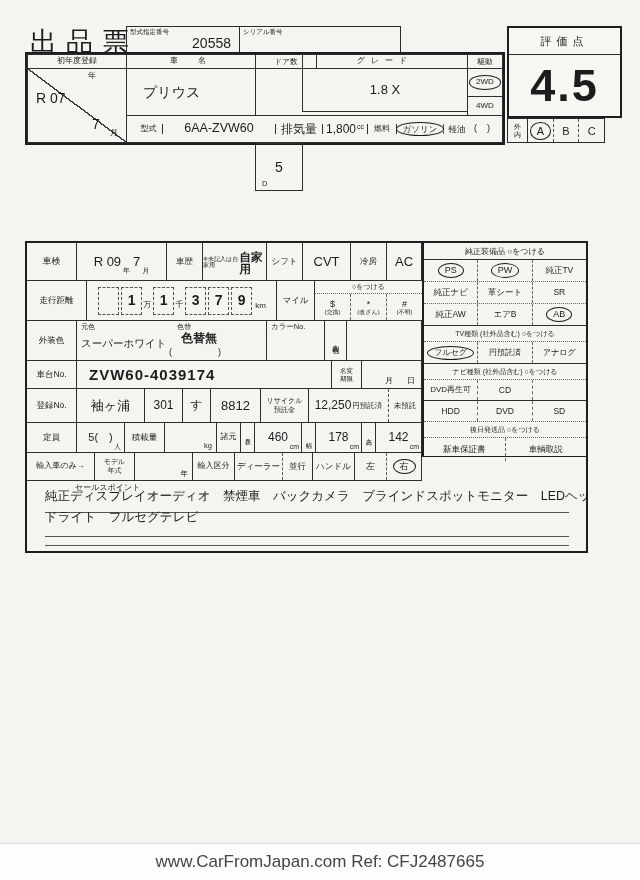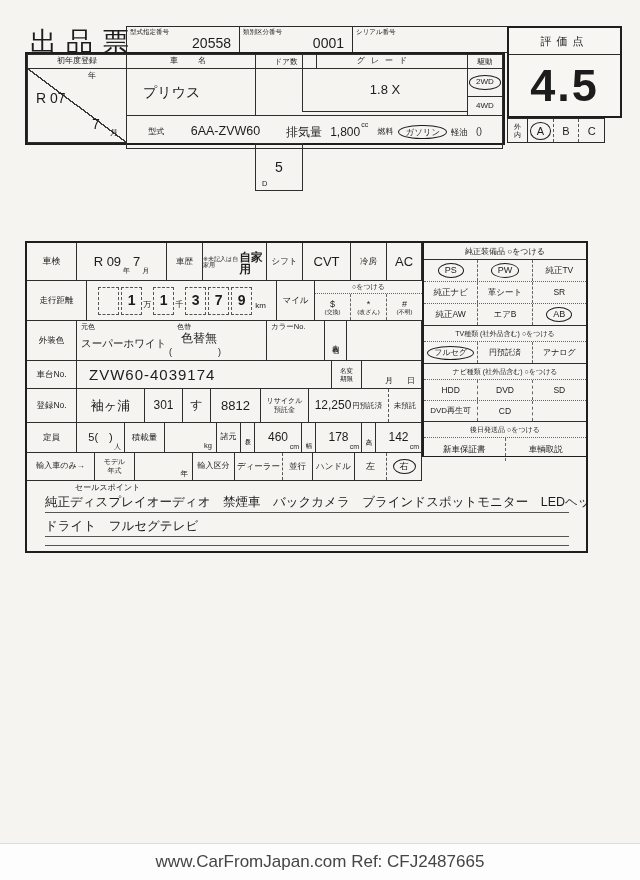--- a/index.html
+++ b/index.html
@@ -5,21 +5,21 @@
   html,body{margin:0;padding:0}
   body{width:640px;height:880px;position:relative;background:#e9e8e6;
        font-family:"Liberation Sans","DejaVu Sans",sans-serif;color:#1c1c1c;
        -webkit-font-smoothing:antialiased}
   #sheet{position:absolute;left:0;top:0;width:640px;height:843px;background:#f5f4f1;overflow:hidden}
   .abs{position:absolute;box-sizing:border-box}
   .vc{position:absolute;box-sizing:border-box;border:1px solid #2e2e2e;
       display:flex;align-items:center;justify-content:center;text-align:center;line-height:1.05}
   .rel{position:relative}
   .lb{color:#222}
-  .bold{font-weight:normal}
+  .bold{font-weight:bold}
   .circ{position:relative;display:inline-block;padding:0 2px}
   .circ::after{content:'';position:absolute;left:-5px;top:-3px;right:-5px;bottom:-3px;
       border:1.7px solid #1a1a1a;border-radius:50%}
   .vert{writing-mode:vertical-rl;letter-spacing:1px}
   .dbox{width:19px;height:26px;border:1.4px dashed #555;display:flex;align-items:center;
       justify-content:center;font-size:14px;font-weight:bold;margin:0 1px}
   .row{position:absolute;display:flex;box-sizing:border-box;left:0;width:395px;border-bottom:1.4px solid #2e2e2e}
   .c{box-sizing:border-box;border-right:1.4px solid #2e2e2e;display:flex;align-items:center;
      justify-content:center;line-height:1.05;height:100%}
   .eq-row{display:flex;box-sizing:border-box}
@@ -34,24 +34,20 @@
 
 <div id="sheet">
 
   <div class="abs" style="left:30px;top:24px;font-size:27px;font-weight:normal;letter-spacing:9px">出品票</div>
 
   <div class="abs" style="left:126px;top:26px;height:27px;display:flex">
     <div class="rel" style="width:112px;border:1.7px solid #2a2a2a">
       <div class="abs lb" style="left:3px;top:1px;font-size:6.5px">型式指定番号</div>
       <div class="abs" style="left:0;right:8px;top:8px;text-align:right;font-size:14px">20558</div>
     </div>
-    <div class="rel" style="width:112px;border:1.7px solid #2a2a2a;border-left:none">
-      <div class="abs lb" style="left:3px;top:1px;font-size:6.5px">類別区分番号</div>
-      <div class="abs" style="left:0;right:8px;top:8px;text-align:right;font-size:14px">0001</div>
-    </div>
     <div class="rel" style="width:160px;border:1.7px solid #2a2a2a;border-left:none">
       <div class="abs lb" style="left:3px;top:1px;font-size:6.5px">シリアル番号</div>
     </div>
   </div>
 
   <div class="abs" style="left:507px;top:26px;width:115px;height:92px;border:2.2px solid #1e1e1e;background:#f7f6f3">
     <div class="hdr" style="height:26px;border-bottom:1.6px solid #2a2a2a;font-size:11px;letter-spacing:5px">評価点</div>
     <div class="hdr" style="height:62px;font-size:45px;font-weight:bold;letter-spacing:2px">4.5</div>
   </div>
   <div class="abs" style="left:507px;top:118px;width:98px;height:25px;border:1.8px solid #2a2a2a;display:flex">
@@ -83,21 +79,21 @@
     <div class="vc rel" style="left:228px;top:14px;width:48px;height:48px;font-size:14px">
       <span>5</span>
       <span class="abs" style="left:6px;bottom:2px;font-size:7.5px">D</span>
     </div>
     <div class="vc" style="left:275px;top:14px;width:166px;height:44px;font-size:13px">1.8 X</div>
     <div class="vc" style="left:440px;top:14px;width:36px;height:29px;font-size:8px">
         <span class="circ">2WD</span>
       </div>
     <div class="vc" style="left:440px;top:42px;width:36px;height:20px;font-size:8px">4WD</div>
 
-    <div class="vc" style="left:99px;top:61px;width:377px;height:28px;padding:16px;justify-content:stretch">
+    <div class="vc" style="left:99px;top:61px;width:377px;height:28px;padding:8px;justify-content:stretch">
       <div style="display:flex;width:100%;height:100%;align-items:stretch">
         <div class="hdr lb" style="width:27px;border-right:1px solid #2e2e2e;font-size:8px">型式</div>
         <div class="hdr" style="width:112px;border-right:1px solid #2e2e2e;font-size:12.5px">6AA-ZVW60</div>
         <div class="hdr lb" style="width:46px;border-right:1px solid #2e2e2e;font-size:12px">排気量</div>
         <div class="hdr" style="width:44px;border-right:1px solid #2e2e2e;font-size:12px">
           <span>1,800</span>
           <span style="font-size:7px;align-self:flex-end;margin:0 0 4px 1px">cc</span>
         </div>
         <div class="hdr lb" style="width:28px;border-right:1px solid #2e2e2e;font-size:8px">燃料</div>
         <div class="hdr" style="width:46px;border-right:1px dashed #555;font-size:8.5px">
@@ -254,22 +250,22 @@
       <div class="c" style="width:30px;font-size:8.5px">並行</div>
       <div class="c lb" style="width:42px;font-size:8.5px">ハンドル</div>
       <div class="c" style="width:32px;border-right:1px dashed #555;font-size:9px">左</div>
       <div class="c" style="width:35px;font-size:9px">
           <span class="circ">右</span>
         </div>
     </div>
 
     <div class="abs" style="left:0;top:238px;width:559px;height:70px">
       <div class="abs lb" style="left:48px;top:1px;font-size:8px">セールスポイント</div>
-      <div class="abs" style="left:18px;top:10px;width:524px;height:22px;font-size:12.5px;white-space:nowrap;border-bottom:1.4px solid #555;display:flex;align-items:flex-end;padding-bottom:1px">純正ディスプレイオーディオ　禁煙車　バックカメラ　ブラインドスポットモニター　LEDヘッ</div>
-      <div class="abs" style="left:18px;top:34px;width:524px;height:22px;font-size:12.5px;white-space:nowrap;border-bottom:1.4px solid #555;display:flex;align-items:flex-end;padding-bottom:1px">ドライト　フルセグテレビ</div>
+      <div class="abs" style="left:18px;top:10px;width:524px;height:22px;font-size:12.5px;white-space:nowrap;border-bottom:1.4px solid #555;display:flex;align-items:flex-end;padding-bottom:7px">純正ディスプレイオーディオ　禁煙車　バックカメラ　ブラインドスポットモニター　LEDヘッ</div>
+      <div class="abs" style="left:18px;top:34px;width:524px;height:22px;font-size:12.5px;white-space:nowrap;border-bottom:1.4px solid #555;display:flex;align-items:flex-end;padding-bottom:10px">ドライト　フルセグテレビ</div>
       <div class="abs" style="left:18px;top:64px;width:524px;height:0;border-bottom:1.4px solid #555"></div>
     </div>
 
     <div class="abs" style="left:395px;top:0;width:164px;height:214px;border-left:2px solid #1e1e1e;border-bottom:1.8px solid #1e1e1e">
       <div class="hdr solB" style="height:16px;font-size:8px">純正装備品 ○をつける</div>
       <div class="eq-row dotB" style="height:22px">
         <div class="eq-c" style="font-size:9px">
             <span class="circ">PS</span>
           </div>
         <div class="eq-c" style="font-size:9px">
@@ -291,30 +287,30 @@
       </div>
       <div class="hdr dotB" style="height:15px;font-size:7px">TV種類 (社外品含む) ○をつける</div>
       <div class="eq-row solB" style="height:22px">
         <div class="eq-c" style="font-size:8px">
             <span class="circ">フルセグ</span>
           </div>
         <div class="eq-c" style="font-size:8px">円預託済</div>
         <div class="eq-c" style="font-size:8px">アナログ</div>
       </div>
       <div class="hdr dotB" style="height:15px;font-size:7px">ナビ種類 (社外品含む) ○をつける</div>
+      <div class="eq-row solB" style="height:21px">
+        <div class="eq-c" style="font-size:8px">DVD再生可</div>
+        <div class="eq-c" style="font-size:8.5px">CD</div>
+        <div class="eq-c"></div>
+      </div>
       <div class="eq-row dotB" style="height:21px">
         <div class="eq-c" style="font-size:8.5px">HDD</div>
         <div class="eq-c" style="font-size:8.5px">DVD</div>
         <div class="eq-c" style="font-size:8.5px">SD</div>
       </div>
-      <div class="eq-row solB" style="height:21px">
-        <div class="eq-c" style="font-size:8px">DVD再生可</div>
-        <div class="eq-c" style="font-size:8.5px">CD</div>
-        <div class="eq-c"></div>
-      </div>
       <div class="hdr dotB" style="height:15px;font-size:7px">後日発送品 ○をつける</div>
       <div class="eq-row" style="height:23px">
         <div class="eq-c" style="font-size:8.5px">新車保証書</div>
         <div class="eq-c" style="font-size:8.5px">車輌取説</div>
       </div>
     </div>
   </div>
 
 </div>
 

